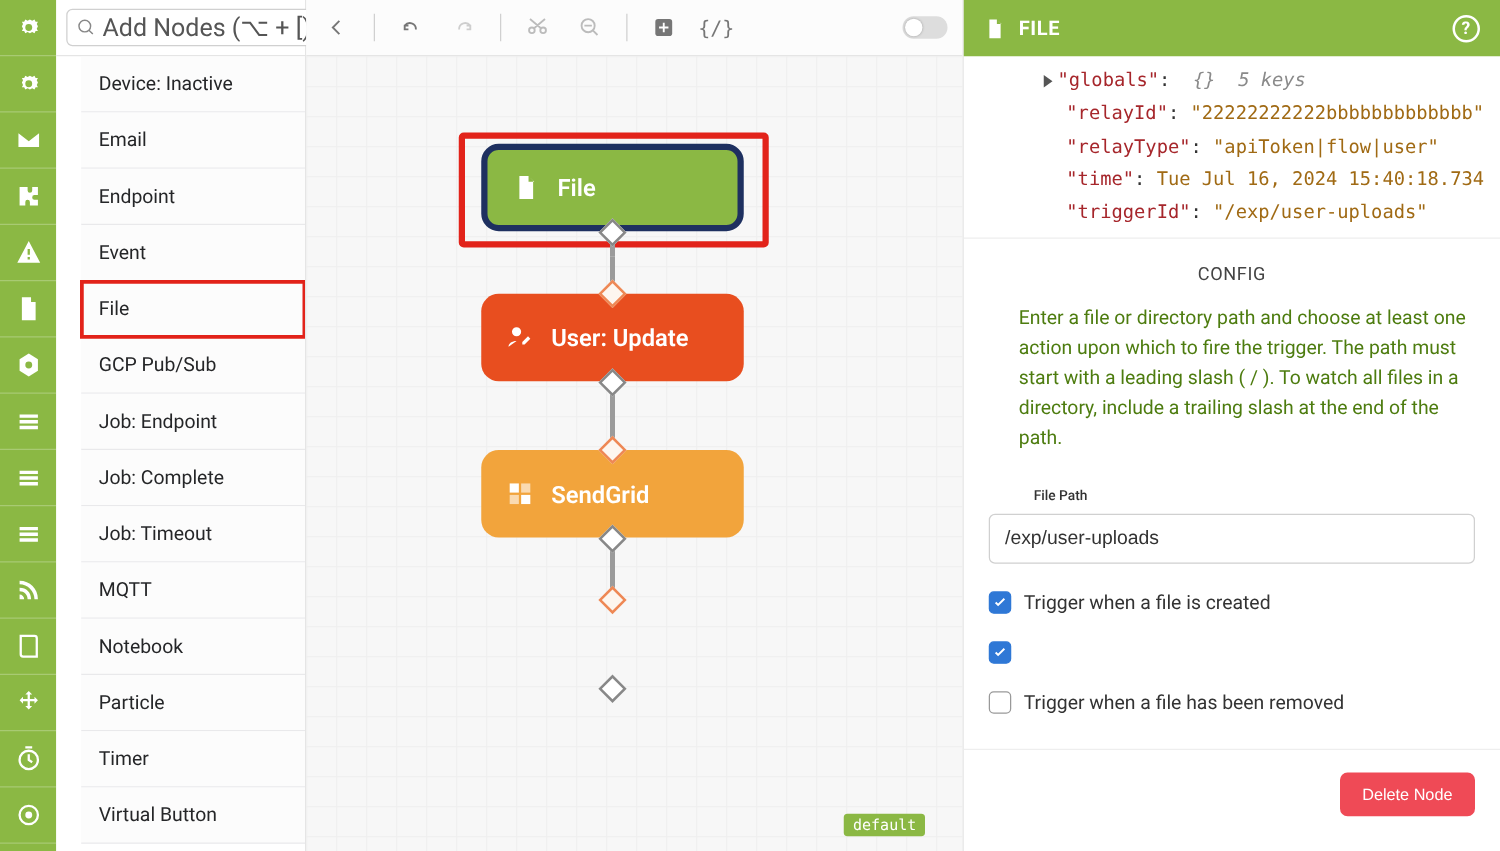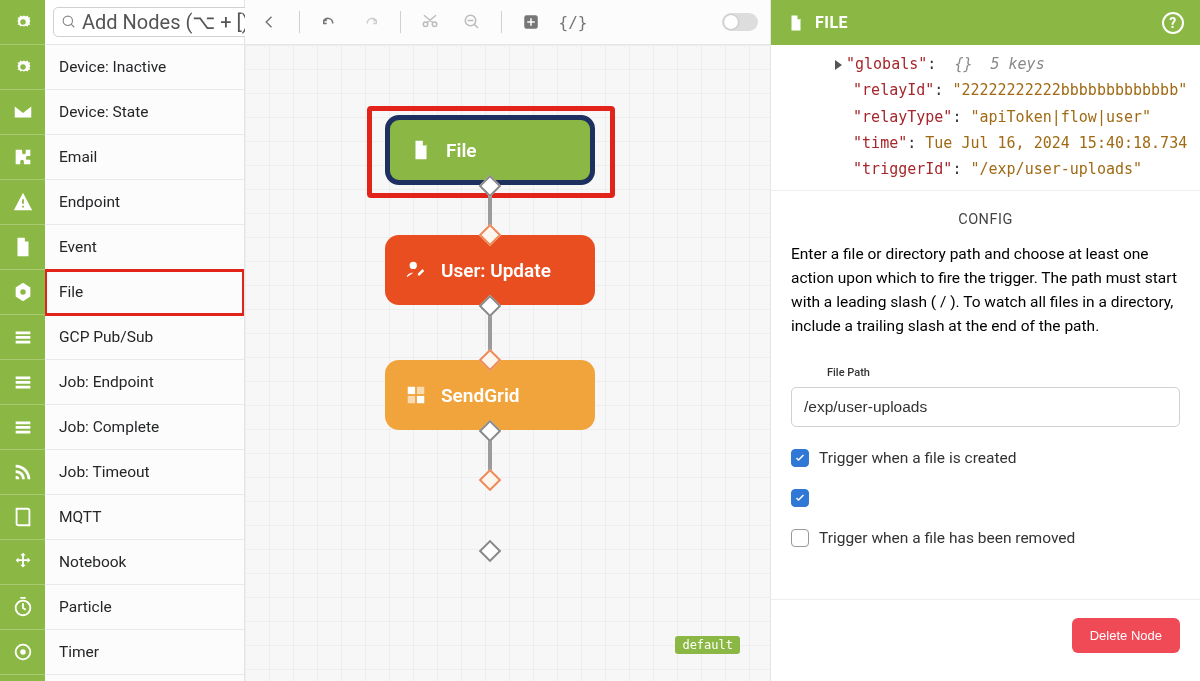--- a/index.html
+++ b/index.html
@@ -10,21 +10,21 @@
 .icon-sidebar { width: 45px; background: #8bb844; display: flex; flex-direction: column; }
 .icon-sidebar .cell { height: 45px; display: flex; align-items: center; justify-content: center; border-bottom: 1px solid rgba(255,255,255,0.25); }
 .icon-sidebar svg { fill: #fff; width: 22px; height: 22px; }
 
 
 .node-list-col { width: 200px; display: flex; flex-direction: column; background: #fff; border-right: 1px solid #e5e5e5; }
 .search-wrap { height: 45px; display:flex; align-items:center; padding: 6px 8px; border-bottom: 1px solid #e5e5e5; }
 .search-box { flex:1; border:1px solid #d0d0d0; border-radius:5px; height:30px; display:flex; align-items:center; padding:0 8px; background:#fff; }
 .search-box svg { width:14px; height:14px; fill:#888; margin-right:6px; }
 .search-box span { color:#555; font-size:20px; white-space:nowrap; overflow:hidden; }
-.node-items { flex:1; overflow:hidden; }
+.node-items { flex:1; overflow:hidden;padding-left:20px; }
 .node-item { height:45px; display:flex; align-items:center; padding:0 14px; border-bottom: 1px solid #e9e9eb; font-size:15.5px; color:#252628; background:#fcfcfc; }
 .node-item.highlight { outline: 3px solid #e2231a; outline-offset: -2px; }
 
 
 .center-col { flex:1; display:flex; flex-direction:column; background:#f7f7f7; }
 .toolbar { height:45px; display:flex; align-items:center; padding:0 12px; gap:16px; border-bottom:1px solid #e5e5e5; background:#fcfcfc; }
 .tb-btn { width:26px; height:26px; display:flex; align-items:center; justify-content:center; opacity:0.55; cursor:pointer; }
 .tb-btn.enabled { opacity:0.8; }
 .tb-btn svg { width:18px; height:18px; fill:#555; }
 .tb-sep { width:1px; height:22px; background:#d0d0d0; }
@@ -35,39 +35,39 @@
 .canvas { flex:1; position:relative; background-image: linear-gradient(#eee 1px, transparent 1px), linear-gradient(90deg, #eee 1px, transparent 1px); background-size: 24px 24px; overflow:hidden; }
 .pill { position:absolute; width:210px; height:70px; border-radius:14px; display:flex; align-items:center; color:#fff; font-weight:600; font-size:19px; }
 .pill svg { width:22px; height:22px; fill:#fff; margin:0 14px 0 20px; }
 .pill.file { background:#8bb844; border:5px solid #1e3060; }
 .pill.user { background:#e84e1f;text-align:center; }
 .pill.sendgrid { background:#f2a43c; }
 .pill.debug { background:#6d6d6d; }
 .highlight-box { position:absolute; border:5px solid #e2231a; border-radius:4px; }
 .port { position:absolute; width:16px; height:16px; background:#fff; border:2px solid #888; transform:translate(-50%,-50%) rotate(45deg); }
 .port.sel { border-color:#e85; background:#fdf6ef; }
-.default-tag { position:absolute; bottom:27px; right:30px; background:#8bb844; color:#fff; font-family:monospace; font-size:12px; padding:2px 7px; border-radius:3px; }
+.default-tag { position:absolute; bottom:12px; right:30px; background:#8bb844; color:#fff; font-family:monospace; font-size:12px; padding:2px 7px; border-radius:3px; }
 .vol-icon { position:absolute; right:14px; bottom:14px; opacity:0.45; }
 .vol-icon svg { width:18px; height:18px; fill:#fff; }
 
 
 .panel { width:430px; display:flex; flex-direction:column; background:#fff; border-left:1px solid #e5e5e5; }
 .panel-header { height:45px; background:#8bb844; color:#fff; font-weight:700; display:flex; align-items:center; padding:0 16px; gap:10px; letter-spacing:0.5px; }
 .panel-header svg { width:18px; height:18px; fill:#fff; }
 .help-icon { margin-left:auto; width:22px; height:22px; border:2px solid #fff; border-radius:50%; display:flex; align-items:center; justify-content:center; font-size:14px; font-weight:700; }
 .json-view { padding:6px 4px 8px 12px; font-family: Menlo, Consolas, monospace; font-size:15px; line-height:1.75; border-bottom:1px solid #eee; white-space:nowrap; overflow:hidden; }
 .json-view .key { color:#a6262b; }
 .json-view .str { color:#a06a14; }
 .json-view .meta { color:#8a8a8a; font-style:italic; }
 .json-row { padding-left:52px; }
 .tri { display:inline-block; width:0; height:0; border-top:5px solid transparent; border-bottom:5px solid transparent; border-left:7px solid #555; margin-right:4px; vertical-align:middle; }
 
 .config-area { flex:1; overflow:auto; padding: 4px 20px 20px 20px; font-size:15.5px; color:#333; }
 .config-title { text-align:center; color:#444; padding:16px 0 14px; letter-spacing:0.5px; font-size:14.5px; }
-.config-p { line-height:1.55; color:#000000; margin-bottom:28px; }
+.config-p { line-height:1.55; color:#4d7c0f; margin-bottom:28px;margin-left:24px; }
 .field-label { font-weight:500; margin-bottom:8px; display:block; font-size:11px;margin-left:36px; }
 .text-input { width:100%; border:1px solid #d0d0d0; border-radius:5px; padding:10px 12px; font-size:15.5px; color:#333; background:#fff; }
 .check-row { display:flex; align-items:center; gap:10px; margin-top:22px; font-size:15.5px; }
 .chk { width:18px; height:18px; border-radius:4px; border:1px solid #999; display:flex; align-items:center; justify-content:center; }
 .chk.checked { background:#2f78d6; border-color:#2f78d6; }
 .chk.checked svg { width:12px; height:12px; fill:#fff; }
 .panel-footer { padding:0 20px 28px; text-align:right; border-top:1px solid #eee; padding-top:18px; }
 .delete-btn { background:#ef4a56; color:#fff; border:none; border-radius:6px; padding:10px 18px; font-size:13px; font-weight:500; cursor:pointer; }
 </style>
 </head>
@@ -162,21 +162,20 @@
     <div class="search-wrap">
       <div class="search-box">
         <svg viewBox="0 0 24 24">
             <path d="M10 2a8 8 0 1 1 0 16 8 8 0 0 1 0-16zm6 14 5 5" stroke="#888" stroke-width="2" fill="none"></path>
           </svg>
         <span>Add Nodes (⌥ + [)</span>
       </div>
     </div>
     <div class="node-items" id="node-items">
         <div class="node-item">Device: Inactive</div>
-        <div class="node-item">Device: State</div>
         <div class="node-item">Email</div>
         <div class="node-item">Endpoint</div>
         <div class="node-item">Event</div>
         <div class="node-item highlight">File</div>
         <div class="node-item">GCP Pub/Sub</div>
         <div class="node-item">Job: Endpoint</div>
         <div class="node-item">Job: Complete</div>
         <div class="node-item">Job: Timeout</div>
         <div class="node-item">MQTT</div>
         <div class="node-item">Notebook</div>

